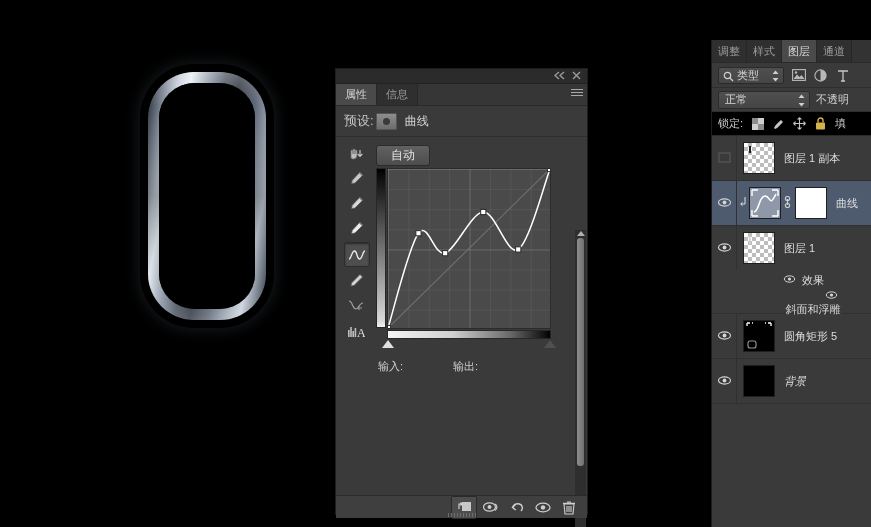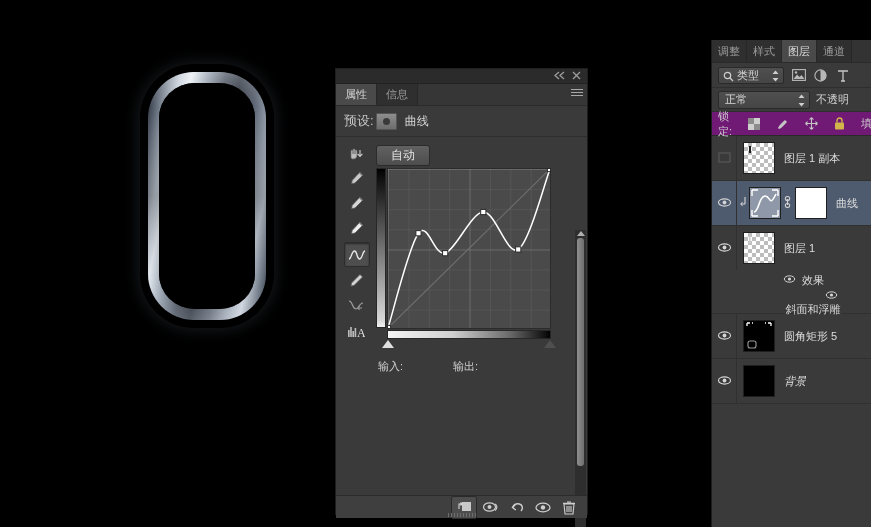--- a/index.html
+++ b/index.html
@@ -446,22 +446,22 @@
     box-sizing:border-box;
     position: relative;
     cursor:pointer;
   }
   .opacity-label { font-size: 11px; color:#cfcfcf; white-space:nowrap; }
 
   .lock-row {
     height: 23px;
     display:flex;align-items:center;
     padding: 0 6px;
-    gap: 16px;
-    background: #701a75;
+    gap: 8px;
+    background: #000000;
     border-bottom: 1px solid #2a2a2a;
     font-size: 11px;
     color: #cfcfcf;
   }
   .lock-icon { width:13px;height:13px;display:flex;align-items:center;justify-content:center;cursor:pointer;}
 
   #layer-list { background:#3a3a3a; }
   .layer-row {
     height: 44px;
     display:flex;

